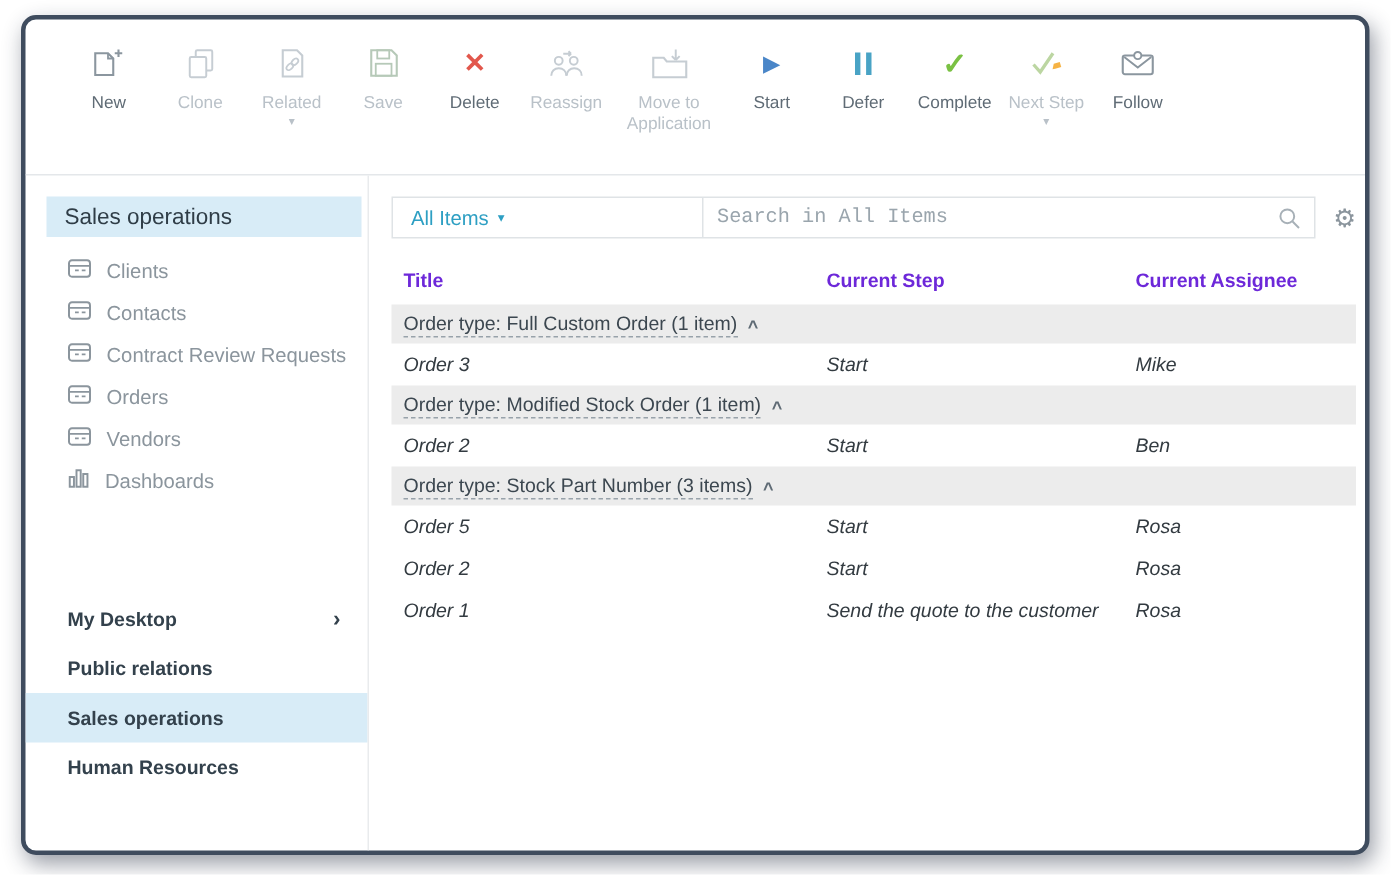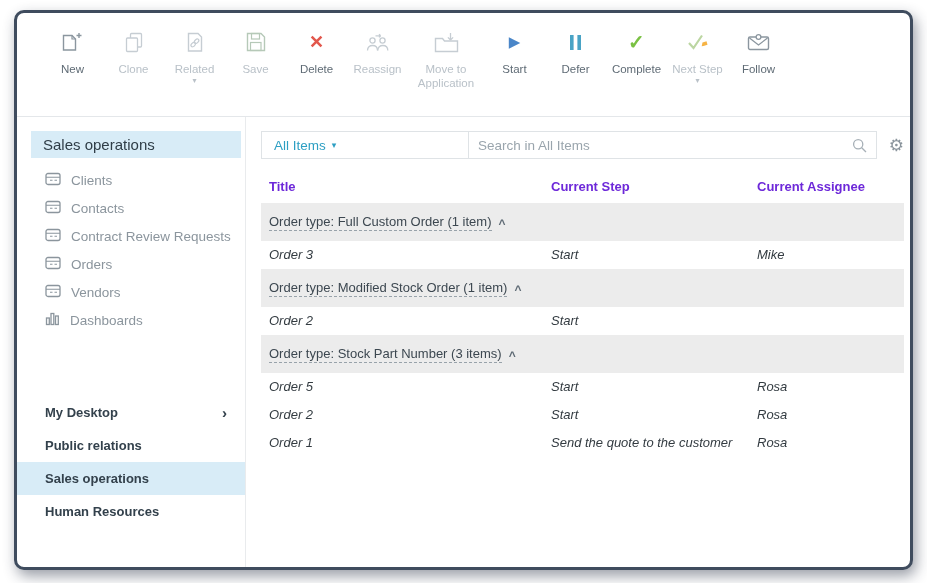--- a/index.html
+++ b/index.html
@@ -41,30 +41,30 @@
   .sb-ws .chev { font-size:15px; color:#33414c; }
 
   .main { flex:1; border-left:1px solid #e9ebed; padding:14px 6px 0 15px; min-width:0; }
 
   
   .filter-bar { display:flex; align-items:center; }
   .fb-box { flex:1; display:flex; align-items:stretch; height:28px; border:1px solid #dfe3e6; background:#fff; }
   .fb-view { display:flex; align-items:center; gap:6px; width:206px; padding:0 12px; color:var(--accent); font-size:13.5px; cursor:pointer; }
   .fb-caret { font-size:9px; }
   .fb-search { flex:1; display:flex; align-items:center; border-left:1px solid #dfe3e6; padding:0 9px; }
-  .fb-search input { border:none; outline:none; flex:1; font-size:13.5px; font-family:Liberation Sans, sans-serif; color:#444; background:transparent; }
+  .fb-search input { border:none; outline:none; flex:1; font-size:13.5px; font-family:Liberation Mono, monospace; color:#444; background:transparent; }
   .fb-search input::placeholder { color:#9aa5ad; }
   .fb-mag { color:#a7b0b7; display:flex; align-items:center; cursor:pointer; }
   .fb-gear { margin-left:12px; font-size:17px; color:#8b959d; cursor:pointer; line-height:1; }
 
   
   .table { margin-top:10px; }
   .grid { display:grid; grid-template-columns:282px 206px 1fr; }
   .t-header .cell { font-weight:bold; font-size:13px; color:#6d28d9; padding:10px 8px 9px; }
-  .group-row { background:#ececec; height:38px; display:flex; align-items:center; padding:0 8px; margin:0; }
+  .group-row { background:#ececec; height:26px; display:flex; align-items:center; padding:0 8px; margin:0; }
   .group-label { font-size:13px; color:#3c4750; border-bottom:1px dashed #98a2aa; padding-bottom:1px; cursor:pointer; }
   .group-caret { font-size:12px; font-weight:bold; color:#5f6b75; margin-left:7px; position:relative; top:2px; }
   .data-row .cell { font-size:13px; color:#333b41; padding:7px 8px; line-height:14px;font-style:italic; }
   .data-row { cursor:pointer; }
 </style>
 </head>
 <body>
 
 <div class="window" data-name="app-window">
 
@@ -280,20 +280,21 @@
               <div class="cell" data-name="cell-current-step">Start</div>
               <div class="cell" data-name="cell-current-assignee">Mike</div>
             </div>
             <div class="group-row" data-name="group-header-row">
               <span class="group-label" data-name="group-header-label">Order type: Modified Stock Order (1 item)</span>
               <span class="group-caret" data-name="collapse-icon">^</span>
             </div>
             <div class="grid data-row" data-name="table-row">
               <div class="cell" data-name="cell-title">Order 2</div>
               <div class="cell" data-name="cell-current-step">Start</div>
+              <div class="cell" data-name="cell-current-assignee">Ben</div>
             </div>
             <div class="group-row" data-name="group-header-row">
               <span class="group-label" data-name="group-header-label">Order type: Stock Part Number (3 items)</span>
               <span class="group-caret" data-name="collapse-icon">^</span>
             </div>
             <div class="grid data-row" data-name="table-row">
               <div class="cell" data-name="cell-title">Order 5</div>
               <div class="cell" data-name="cell-current-step">Start</div>
               <div class="cell" data-name="cell-current-assignee">Rosa</div>
             </div>

